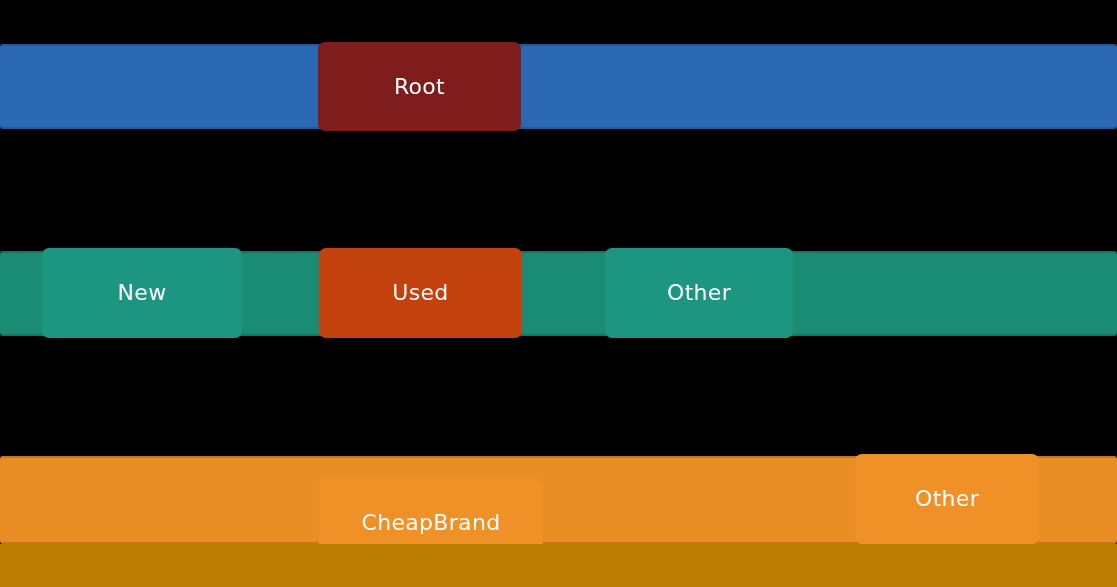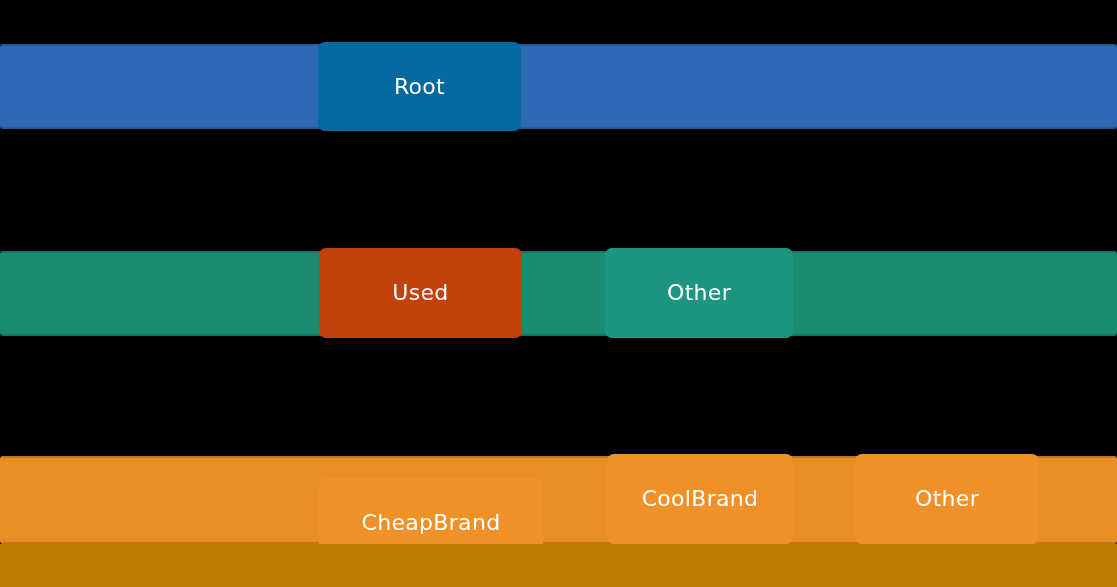--- a/index.html
+++ b/index.html
@@ -38,38 +38,38 @@
     white-space: nowrap;
     letter-spacing: 0.3px;
   }
 </style>
 </head>
 <body>
 
 <div class="canvas">
 
   <div class="band" style="background-color: rgb(43, 105, 180); left: 0px; top: 44px; width: 1117px; height: 85px;"></div>
-  <div class="node" style="background-color: #0369a1; left: 318px; top: 42px; width: 203px; height: 89px;">
+  <div class="node" style="background-color: #7f1d1d; left: 318px; top: 42px; width: 203px; height: 89px;">
     <span class="node-label">Root</span>
   </div>
 
   <div class="band" style="background-color: rgb(25, 140, 115); left: 0px; top: 251px; width: 1117px; height: 85px;"></div>
+  <div class="node" style="background-color: rgb(28, 150, 128); left: 42px; top: 248px; width: 200px; height: 90px;">
+    <span class="node-label">New</span>
+  </div>
   <div class="node" style="background-color: #c2410c; left: 319px; top: 248px; width: 203px; height: 90px;">
     <span class="node-label">Used</span>
   </div>
   <div class="node" style="background-color: rgb(28, 150, 128); left: 605px; top: 248px; width: 188px; height: 90px;">
     <span class="node-label">Other</span>
   </div>
 
   <div class="band" style="background-color: rgb(232, 142, 36); left: 0px; top: 456px; width: 1117px; height: 88px;"></div>
   <div class="node" style="background-color: rgb(240, 145, 40); left: 319px; top: 454px; width: 224px; height: 90px; margin-top: 24px;">
     <span class="node-label">CheapBrand</span>
   </div>
-  <div class="node" style="background-color: rgb(240, 145, 40); left: 607px; top: 454px; width: 186px; height: 90px;">
-    <span class="node-label">CoolBrand</span>
-  </div>
   <div class="node" style="background-color: rgb(240, 145, 40); left: 855px; top: 454px; width: 184px; height: 90px;">
     <span class="node-label">Other</span>
   </div>
 
   <div class="footer-band" style="background-color: rgb(189, 124, 2); left: 0px; top: 544px; width: 1117px; height: 43px;"></div>
 
 </div>
 
 </body></html>

